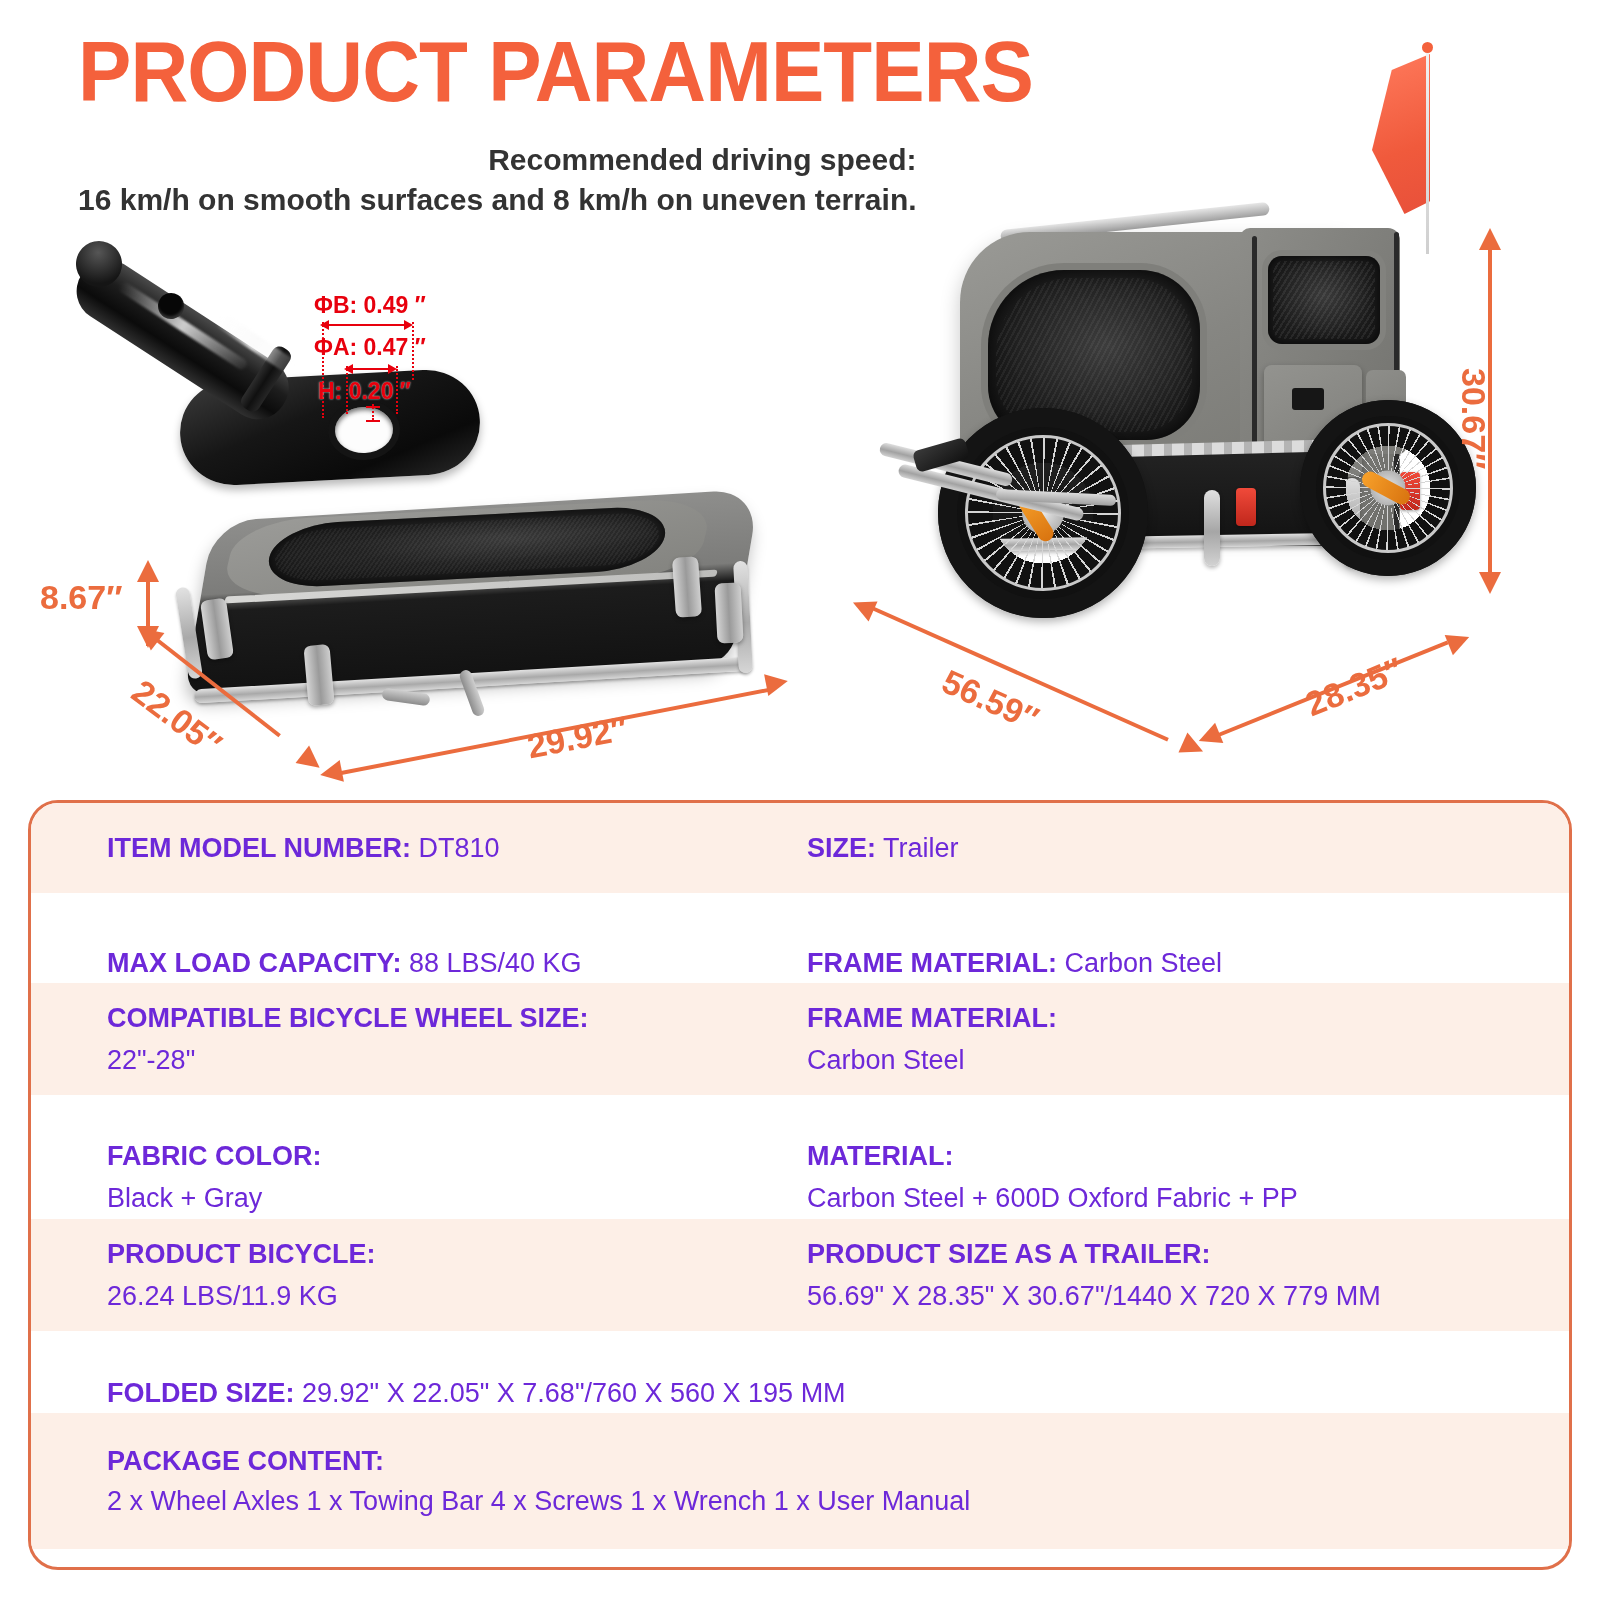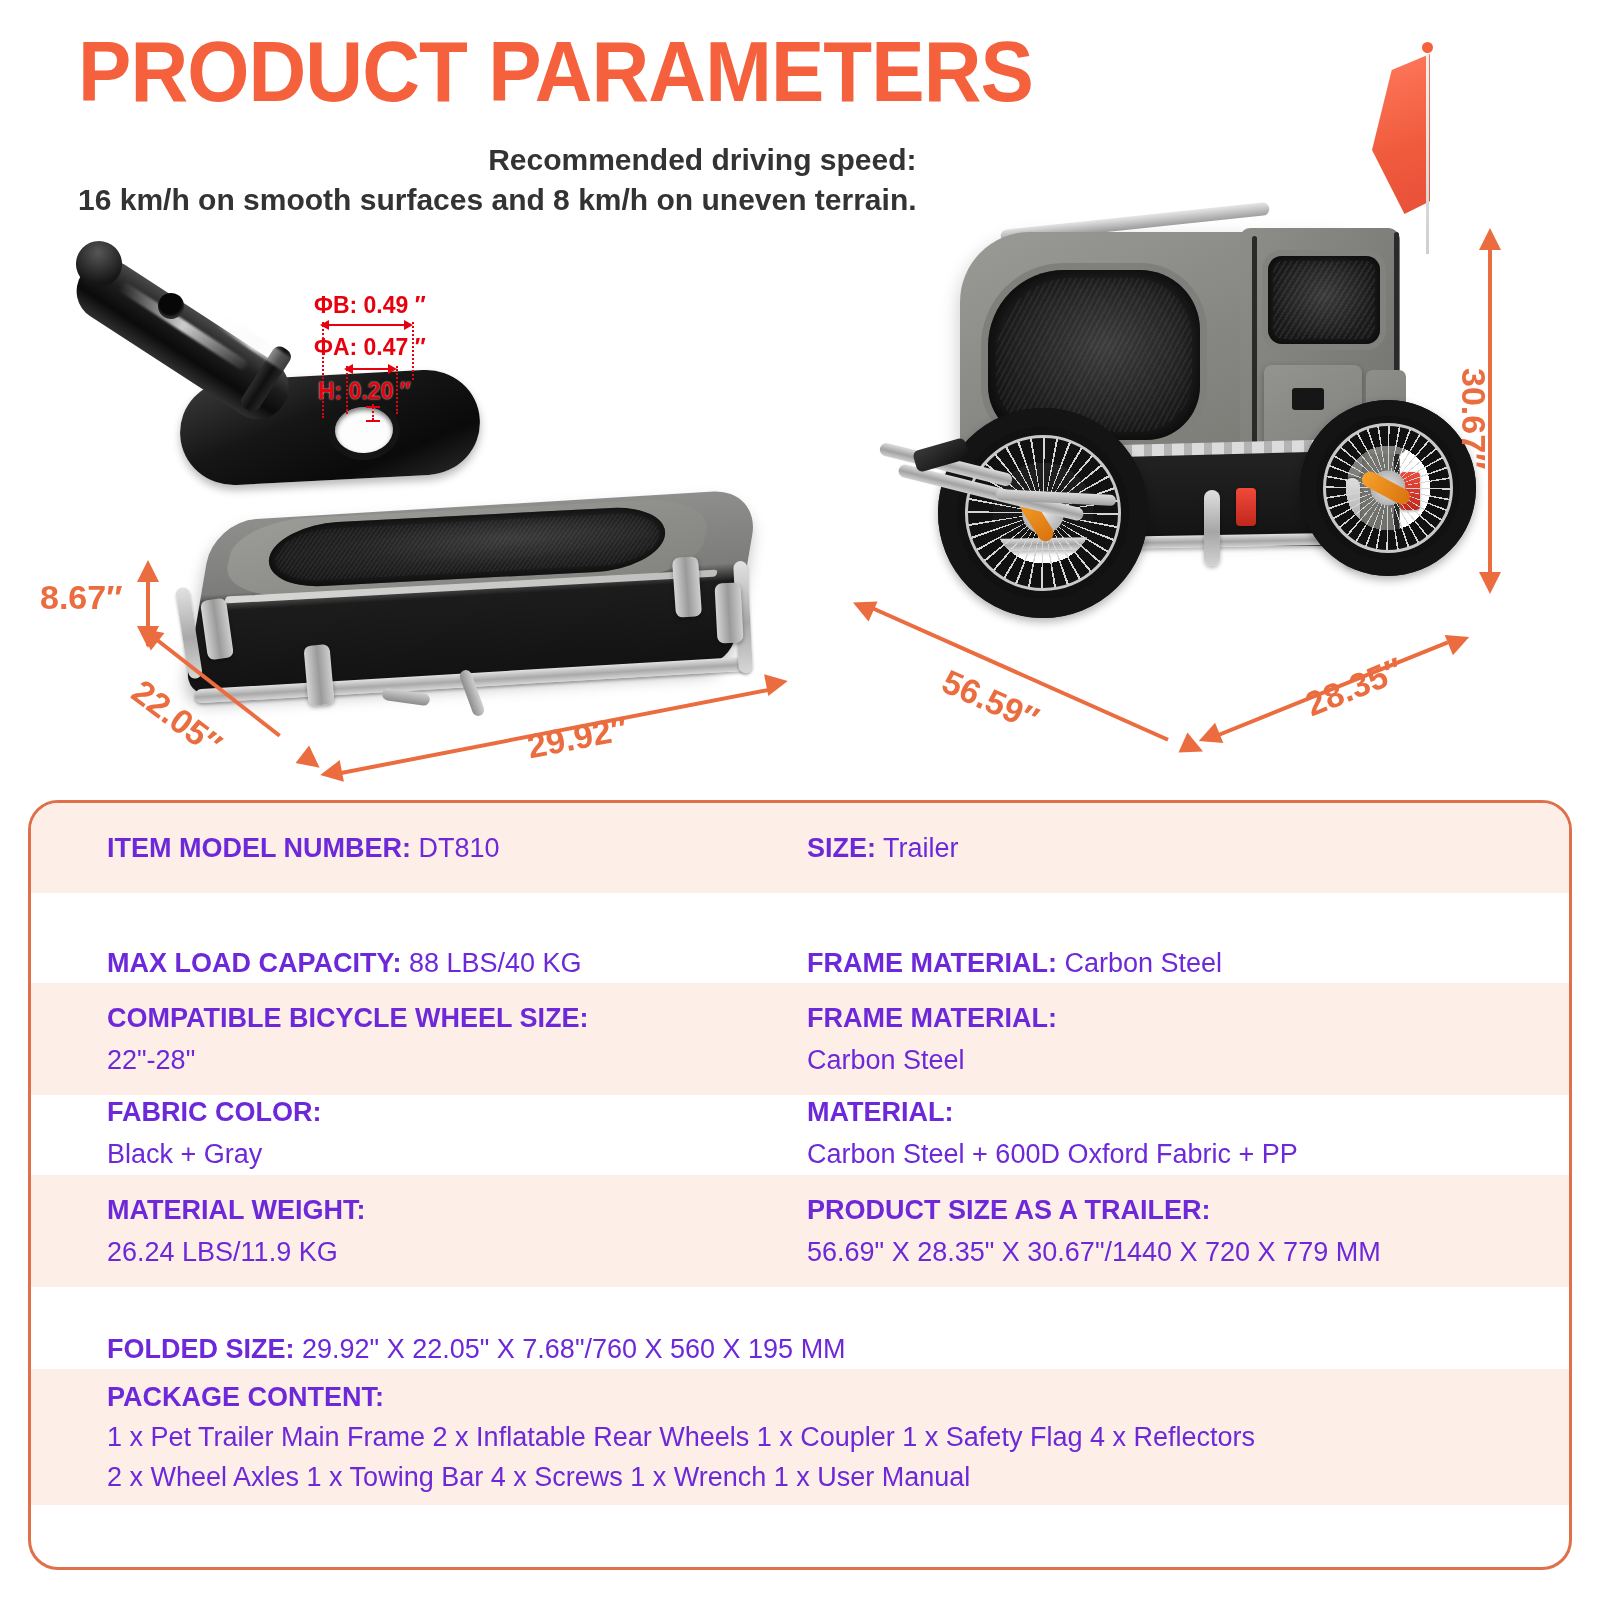--- a/index.html
+++ b/index.html
@@ -317,21 +317,21 @@
   .col.left{width:700px;}
   .col.right{width:760px;}
   .col.full{width:1460px;}
   .lbl{font-weight:bold;}
   .val{font-weight:normal;}
   .line{font-size:27px;line-height:40px;color:#6d28d9;white-space:nowrap;}
   .line.wrapline{line-height:42px;}
   .r1{height:90px;}
   .r2{height:90px;}
   .r3{height:112px;}
-  .r4{height:80px;}
+  .r4{height:124px;}
   .r5{height:112px;}
   .r6{height:82px;}
   .r7{height:136px;}
 </style>
 </head>
 <body>
 
 <div class="page">
 
   <div class="title">PRODUCT PARAMETERS</div>
@@ -497,37 +497,36 @@
         <div class="line wrapline val">Black + Gray</div>
       </div>
       <div class="col right">
         <div class="line wrapline lbl">MATERIAL:</div>
         <div class="line wrapline val">Carbon Steel + 600D Oxford Fabric + PP</div>
       </div>
     </div>
 
     <div class="row odd r5">
       <div class="col left">
-        <div class="line wrapline lbl">MATERIAL WEIGHT:</div>
+        <div class="line wrapline lbl">PRODUCT BICYCLE:</div>
         <div class="line wrapline val">26.24 LBS/11.9 KG</div>
       </div>
       <div class="col right">
         <div class="line wrapline lbl">PRODUCT SIZE AS A TRAILER:</div>
         <div class="line wrapline val">56.69" X 28.35" X 30.67"/1440 X 720 X 779 MM</div>
       </div>
     </div>
 
     <div class="row even r6">
       <div class="col full">
         <div class="line"><span class="lbl">FOLDED SIZE:</span><span class="val"> 29.92" X 22.05" X 7.68"/760 X 560 X 195 MM</span></div>
       </div>
     </div>
 
     <div class="row odd r7">
       <div class="col full">
         <div class="line lbl">PACKAGE CONTENT:</div>
-        <div class="line val">1 x Pet Trailer Main Frame 2 x Inflatable Rear Wheels 1 x Coupler 1 x Safety Flag 4 x Reflectors</div>
         <div class="line val">2 x Wheel Axles 1 x Towing Bar 4 x Screws 1 x Wrench 1 x User Manual</div>
       </div>
     </div>
 
   </div>
 </div>
 
 </body></html>

